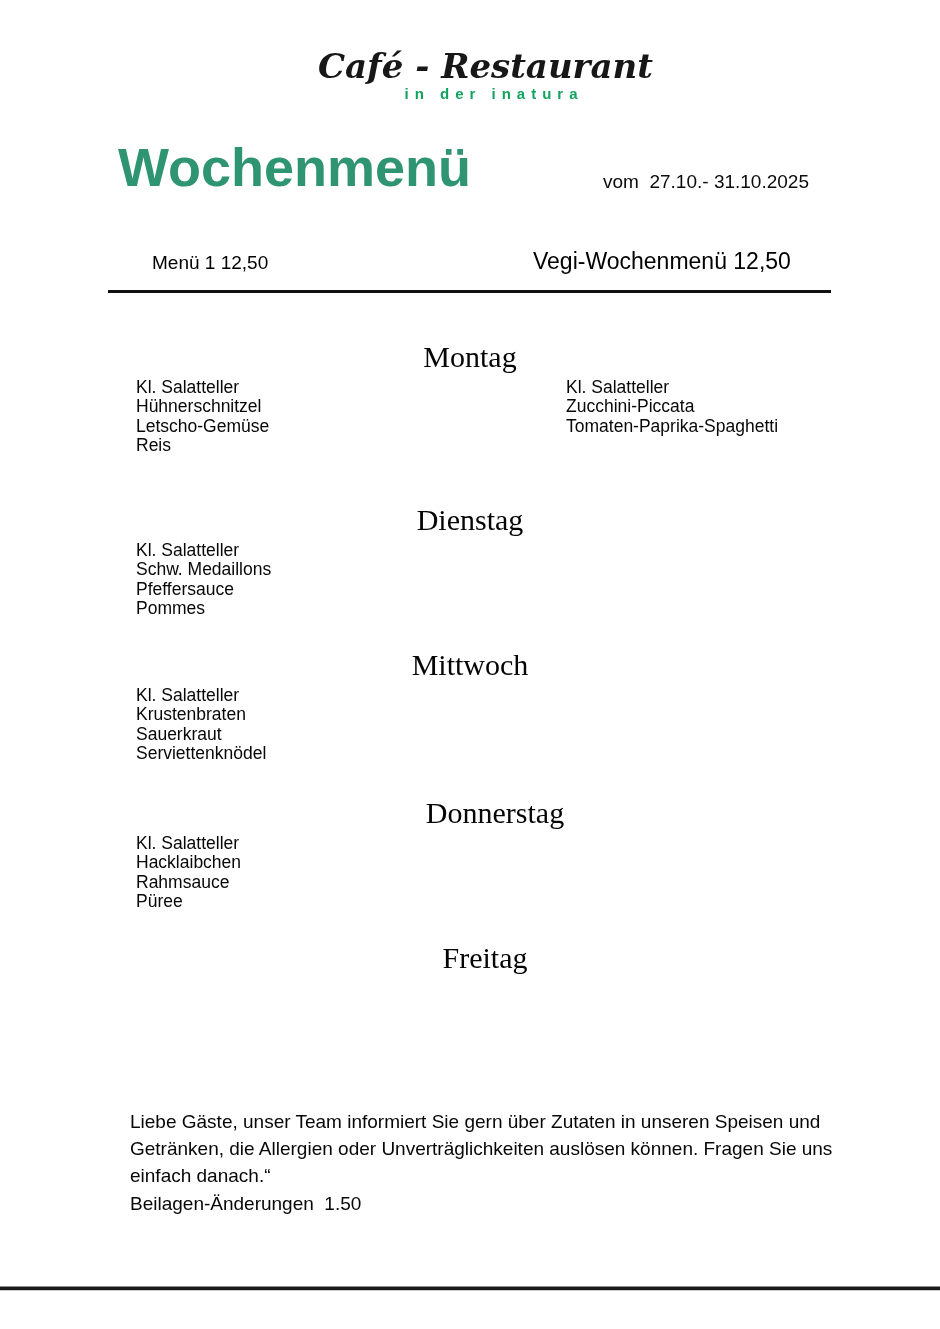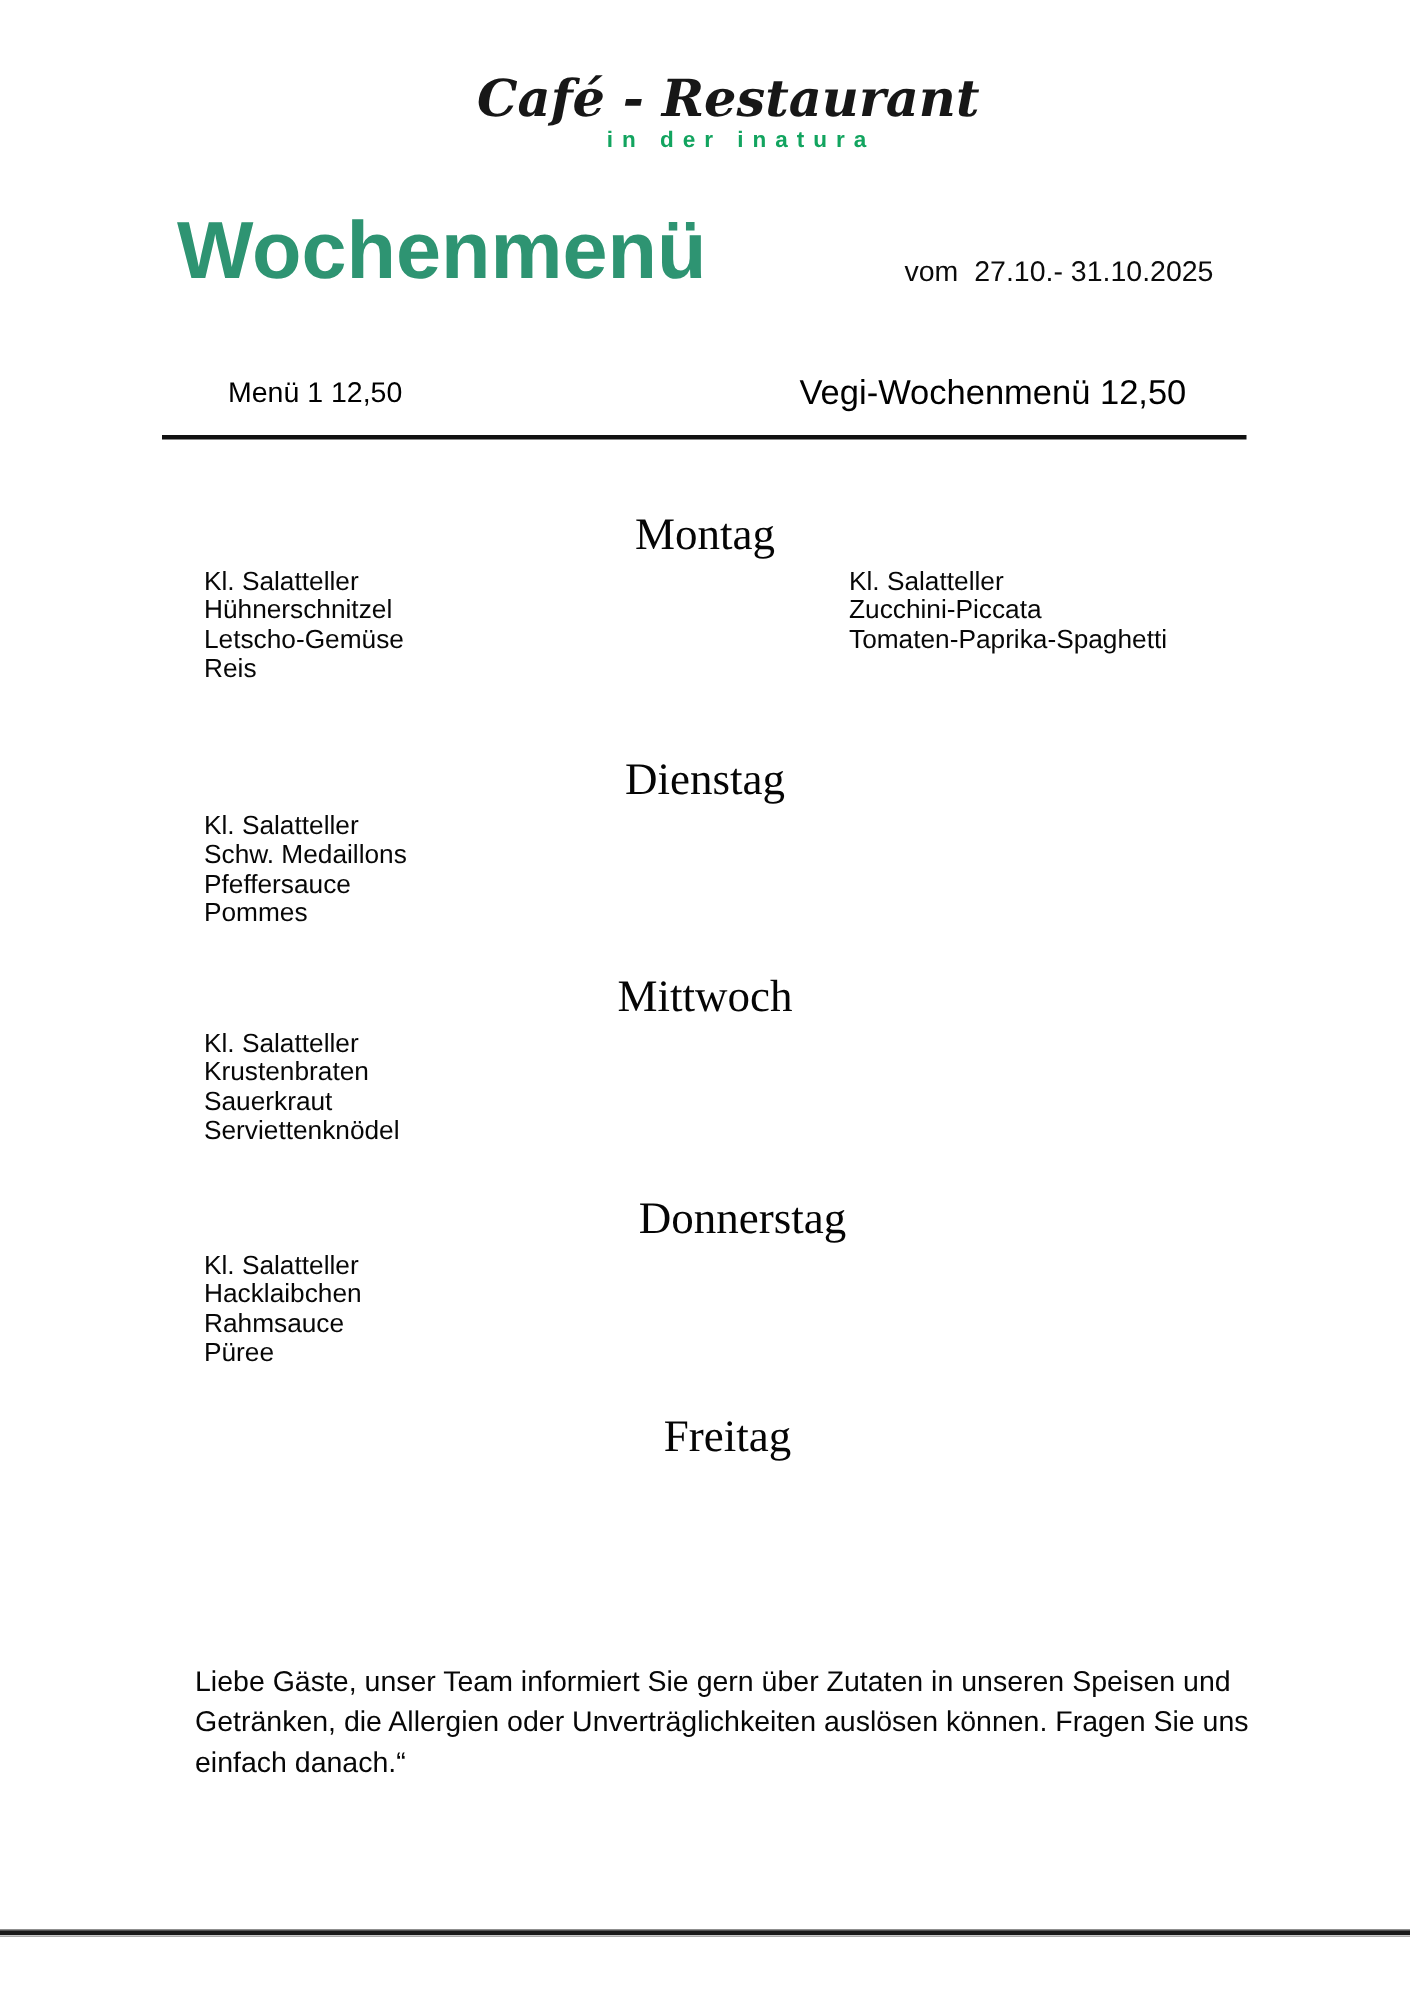--- a/index.html
+++ b/index.html
@@ -215,16 +215,17 @@
         </div>
         <div class="col col-right"></div>
       </section>
       <section class="day">
         <h2 class="day-title">Freitag</h2>
         <div class="col col-right"></div>
       </section>
     </div>
 
   <p class="allergy">Liebe Gäste, unser Team informiert Sie gern über Zutaten in unseren Speisen und Getränken, die Allergien oder Unverträglichkeiten auslösen können. Fragen Sie uns einfach danach.“</p>
+  <div class="sides">Beilagen-Änderungen  1.50</div>
 
   <div class="bottom-rule"></div>
 
 </div>
 
 </body></html>

